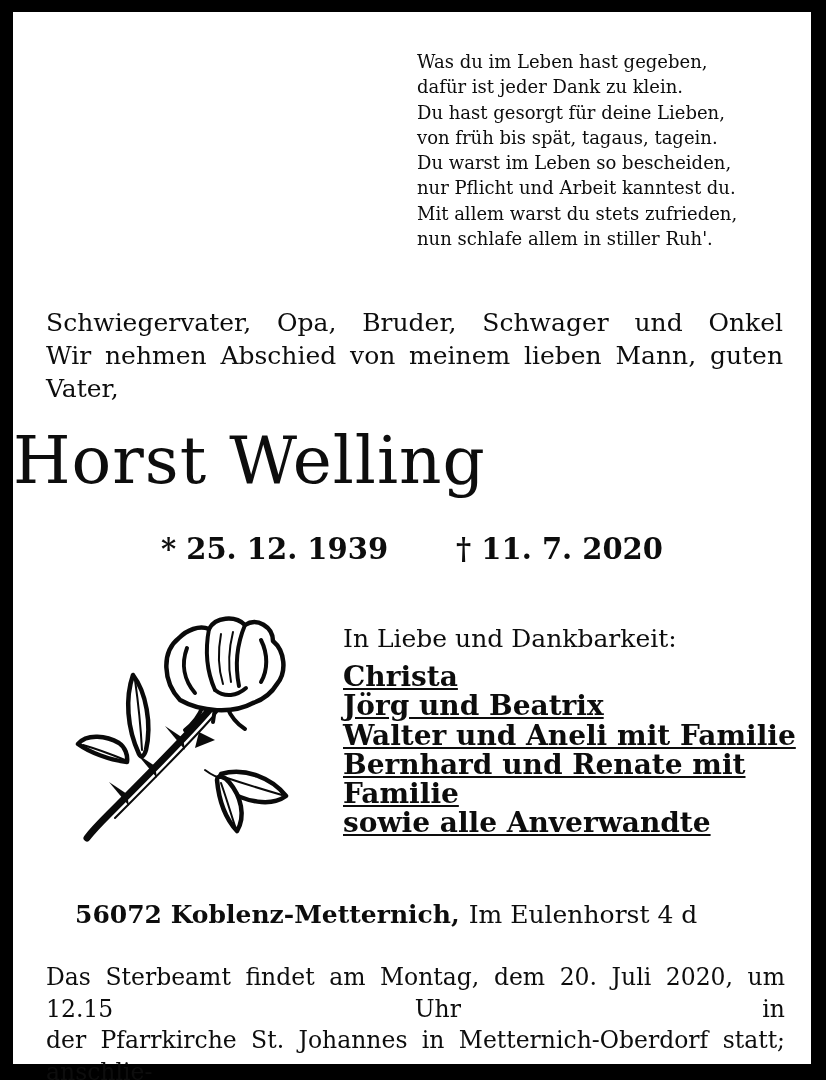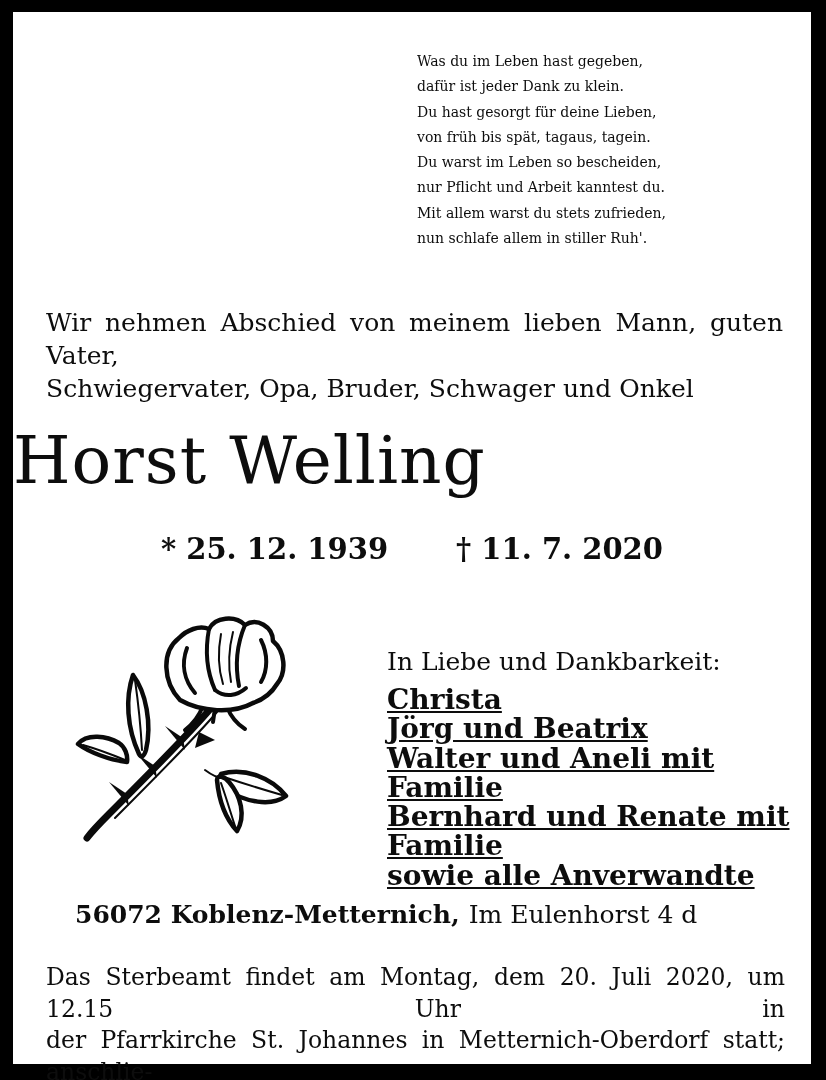--- a/index.html
+++ b/index.html
@@ -15,21 +15,21 @@
     left: 13px; top: 12px;
     width: 798px; height: 1052px;
     background: #ffffff;
     color: #0d0d0d;
   }
   
   .poem {
     position: absolute;
     left: 404px; top: 37px;
     width: 382px;
-    font-size: 14px;
+    font-size: 18px;
     line-height: 25.3px;
     text-align: left;
     white-space: nowrap;
   }
   
   .farewell {
     position: absolute;
     left: 33px; top: 294px;
     width: 737px;
     font-size: 25px;
@@ -65,21 +65,21 @@
     width: 250px; height: 250px;
   }
   .rose svg { width: 100%; height: 100%; }
   .ln { fill: none; stroke: #0a0a0a; stroke-width: 4; stroke-linecap: round; stroke-linejoin: round; }
   .lnw { fill: #ffffff; stroke: #0a0a0a; stroke-width: 4.5; stroke-linecap: round; stroke-linejoin: round; }
   .thin { fill: none; stroke: #0a0a0a; stroke-width: 2; stroke-linecap: round; }
   .thorn { fill: #0a0a0a; stroke: none; }
   
   .tribute {
     position: absolute;
-    left: 330px; top: 635px; margin-left: 44px;
+    left: 330px; top: 612px;
   }
   .tribute-intro {
     font-size: 25px;
     line-height: 30px;
     margin-bottom: 8px;
   }
   .mourners {
     font-weight: bold;
     font-size: 28px;
     line-height: 29.3px;
@@ -114,22 +114,22 @@
       <div>dafür ist jeder Dank zu klein.</div>
       <div>Du hast gesorgt für deine Lieben,</div>
       <div>von früh bis spät, tagaus, tagein.</div>
       <div>Du warst im Leben so bescheiden,</div>
       <div>nur Pflicht und Arbeit kanntest du.</div>
       <div>Mit allem warst du stets zufrieden,</div>
       <div>nun schlafe allem in stiller Ruh'.</div>
     </div>
 
   <div class="farewell jblock">
+      <div>Schwiegervater, Opa, Bruder, Schwager und Onkel</div>
       <div>Wir nehmen Abschied von meinem lieben Mann, guten Vater,</div>
-      <div>Schwiegervater, Opa, Bruder, Schwager und Onkel</div>
     </div>
 
   <div class="name">Horst Welling</div>
 
   <div class="dates">
     <span>* 25. 12. 1939</span>
     <span>† 11. 7. 2020</span>
   </div>
 
   <div class="rose">

